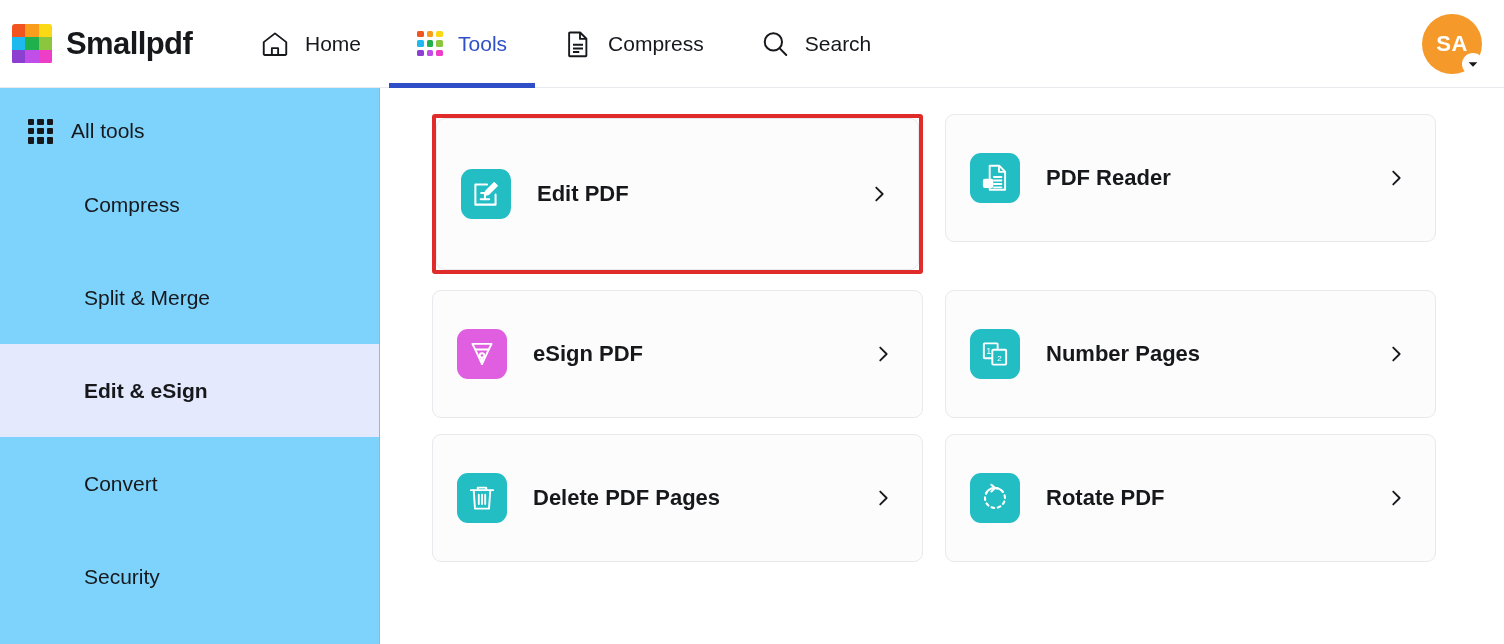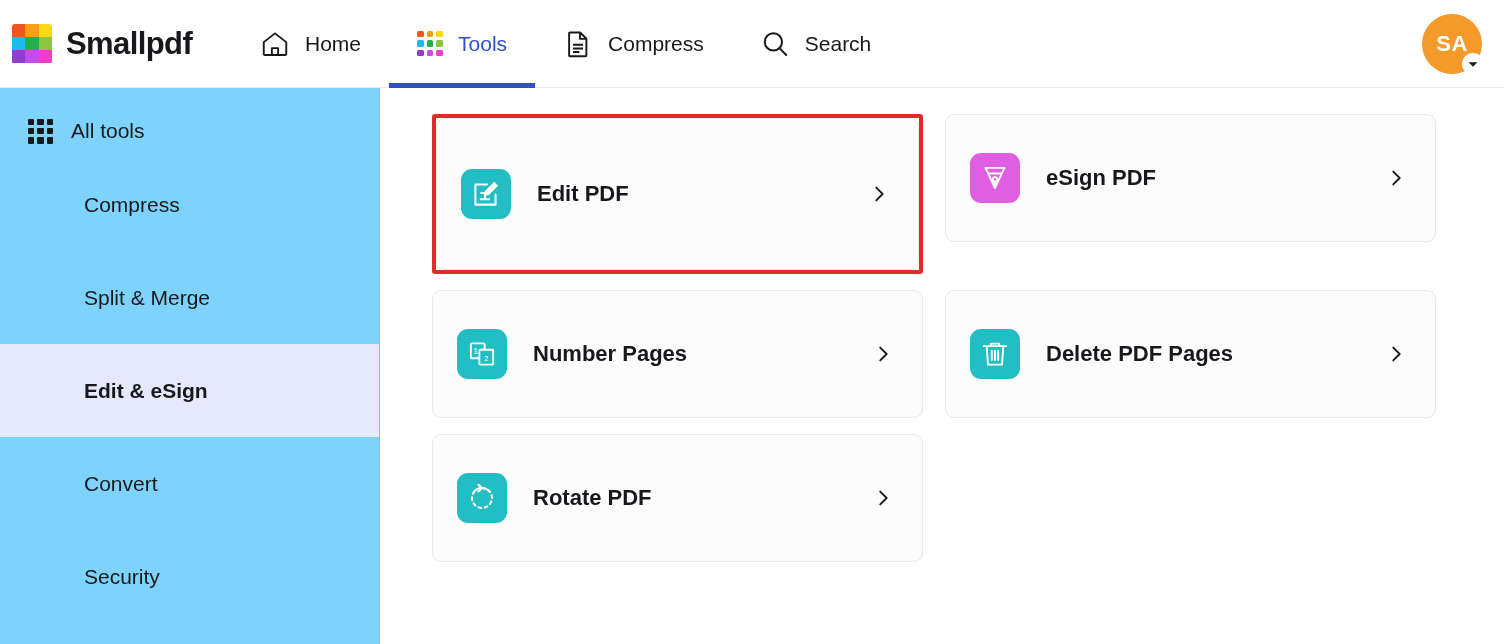--- a/index.html
+++ b/index.html
@@ -334,20 +334,38 @@
           <span class="card-label">Edit PDF</span>
           <span class="chev">
             <svg width="22" height="22" viewBox="0 0 24 24" fill="none" stroke="#17181c" stroke-width="2" stroke-linecap="round" stroke-linejoin="round">
                 <path d="M9 5l7 7-7 7"></path>
               </svg>
           </span>
         </div>
         <div class="hl-ring"></div>
       </div>
 
+      <div class="card-slot">
+        <div class="card">
+          <span class="tool-icon" style="background:#23bdc4">
+            <svg width="34" height="34" viewBox="0 0 32 32" fill="none" stroke="#ffffff" stroke-width="1.8" stroke-linejoin="round" stroke-linecap="round">
+              <path d="M11 4.5h9l5.5 5.5v17H11z"></path>
+              <path d="M19.7 4.6v5.6h5.6"></path>
+              <path d="M15 15h7M15 18.3h7M15 21.6h7M15 24.8h7"></path>
+              <rect x="5.5" y="17.5" width="8" height="7" rx="1" fill="#ffffff" stroke="#ffffff"></rect>
+            </svg>
+          </span>
+          <span class="card-label">PDF Reader</span>
+          <span class="chev">
+            <svg width="22" height="22" viewBox="0 0 24 24" fill="none" stroke="#17181c" stroke-width="2" stroke-linecap="round" stroke-linejoin="round">
+                <path d="M9 5l7 7-7 7"></path>
+              </svg>
+          </span>
+        </div>
+      </div>
 
       <div class="card-slot">
         <div class="card">
           <span class="tool-icon" style="background:#e05fe0">
             <svg width="34" height="34" viewBox="0 0 32 32" fill="none" stroke="#ffffff" stroke-width="1.8" stroke-linejoin="round" stroke-linecap="round">
               <path d="M7 6.5h18l-2.6 5.2H9.6z"></path>
               <path d="M9.6 11.7 16 25.5l6.4-13.8"></path>
               <circle cx="16" cy="17.4" r="2.1"></circle>
               <path d="M16 19.5v5.8"></path>
             </svg>

